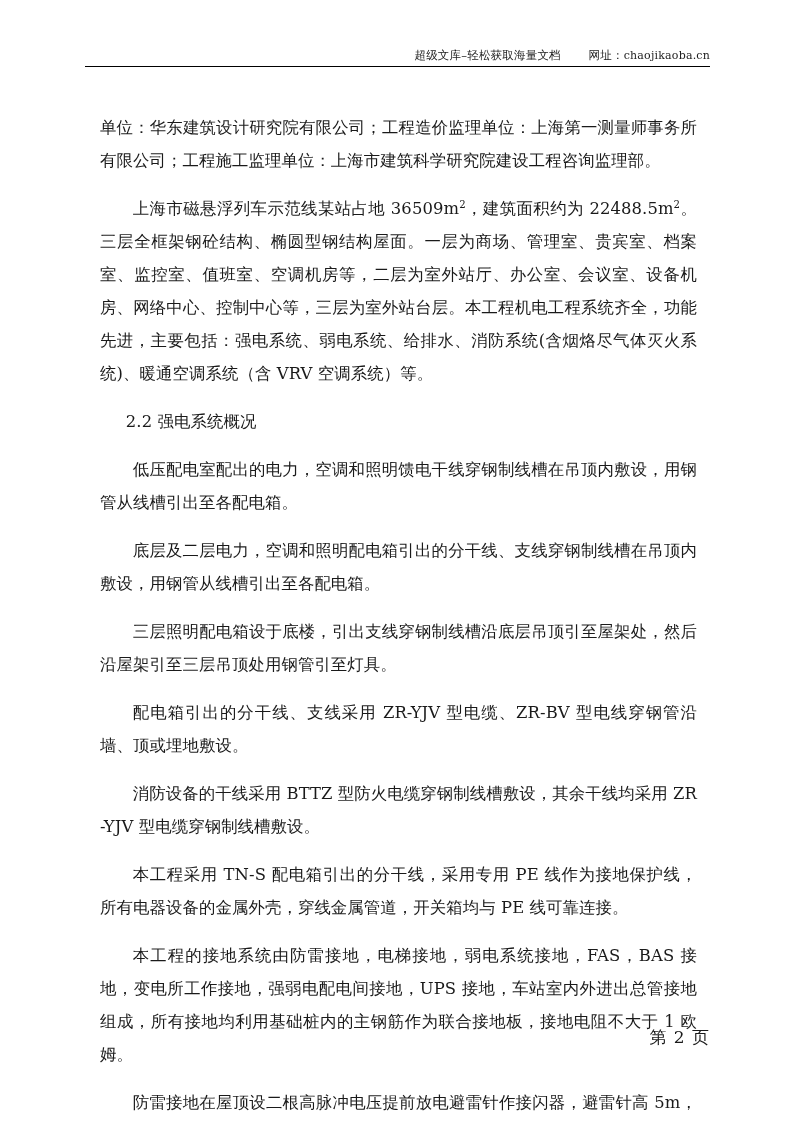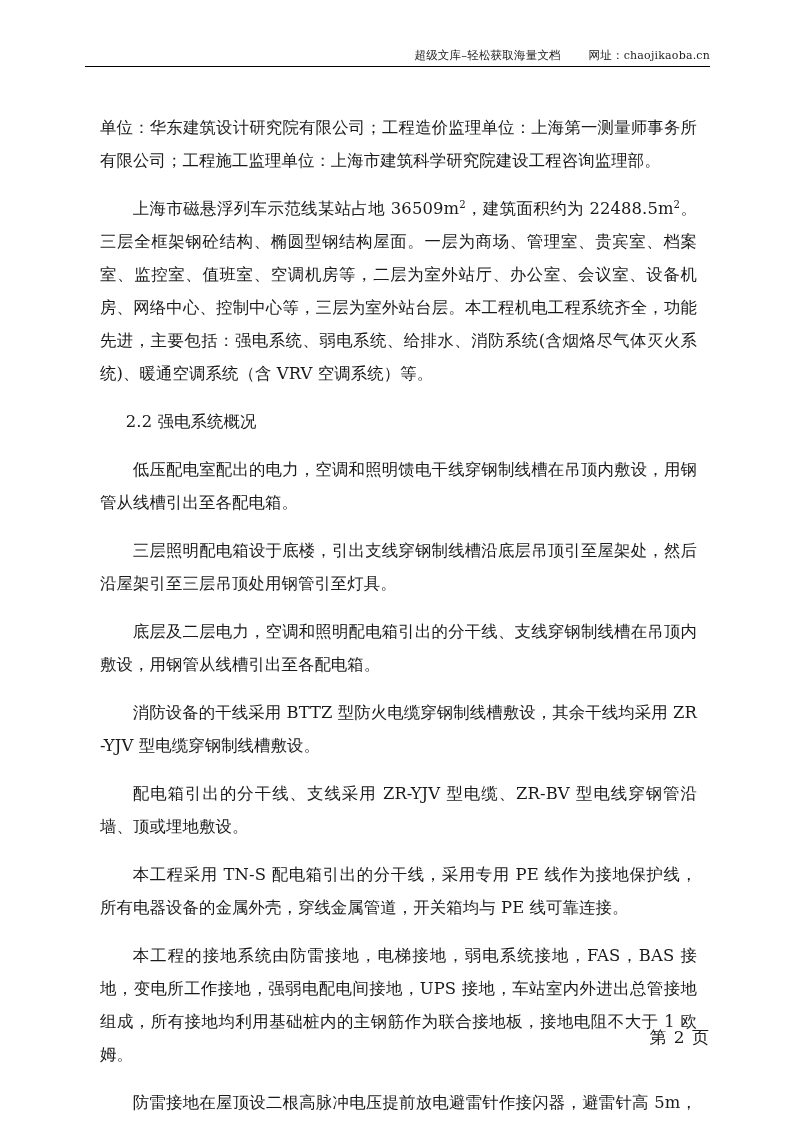--- a/index.html
+++ b/index.html
@@ -114,27 +114,27 @@
 
     <p class="para">单位：华东建筑设计研究院有限公司；工程造价监理单位：上海第一测量师事务所有限公司；工程施工监理单位：上海市建筑科学研究院建设工程咨询监理部。</p>
 
     <p class="para indent2"><span>上海市磁悬浮列车示范线某站占地 36509</span><span><span>m</span><span class="sup">2</span></span><span>，建筑面积约为 22488.5</span><span><span>m</span><span class="sup">2</span></span><span>。三层全框架钢砼结构、椭圆型钢结构屋面。一层为商场、管理室、贵宾室、档案室、监控室、值班室、空调机房等，二层为室外站厅、办公室、会议室、设备机房、网络中心、控制中心等，三层为室外站台层。本工程机电工程系统齐全，功能先进，主要包括：强电系统、弱电系统、给排水、消防系统(含烟烙尽气体灭火系统)、暖通空调系统（含 VRV 空调系统）等。</span></p>
 
     <p class="heading">2.2  强电系统概况</p>
 
 
     <p class="para indent2">低压配电室配出的电力，空调和照明馈电干线穿钢制线槽在吊顶内敷设，用钢管从线槽引出至各配电箱。</p>
 
+    <p class="para indent2">底层及二层电力，空调和照明配电箱引出的分干线、支线穿钢制线槽在吊顶内敷设，用钢管从线槽引出至各配电箱。</p>
+
     <p class="para indent2">三层照明配电箱设于底楼，引出支线穿钢制线槽沿底层吊顶引至屋架处，然后沿屋架引至三层吊顶处用钢管引至灯具。</p>
 
-    <p class="para indent2">底层及二层电力，空调和照明配电箱引出的分干线、支线穿钢制线槽在吊顶内敷设，用钢管从线槽引出至各配电箱。</p>
+    <p class="para indent2">配电箱引出的分干线、支线采用 ZR-YJV 型电缆、ZR-BV 型电线穿钢管沿墙、顶或埋地敷设。</p>
 
     <p class="para indent2">消防设备的干线采用 BTTZ 型防火电缆穿钢制线槽敷设，其余干线均采用 ZR-YJV 型电缆穿钢制线槽敷设。</p>
-
-    <p class="para indent2">配电箱引出的分干线、支线采用 ZR-YJV 型电缆、ZR-BV 型电线穿钢管沿墙、顶或埋地敷设。</p>
 
     <p class="para indent2">本工程采用 TN-S 配电箱引出的分干线，采用专用 PE 线作为接地保护线，所有电器设备的金属外壳，穿线金属管道，开关箱均与 PE 线可靠连接。</p>
 
     <p class="para indent2">本工程的接地系统由防雷接地，电梯接地，弱电系统接地，FAS，BAS 接地，变电所工作接地，强弱电配电间接地，UPS 接地，车站室内外进出总管接地组成，所有接地均利用基础桩内的主钢筋作为联合接地板，接地电阻不大于 1 欧姆。</p>
 
     <p class="para indent2">防雷接地在屋顶设二根高脉冲电压提前放电避雷针作接闪器，避雷针高 5m，用 DN50 不锈钢管下端与钢屋架焊接，上端伸出屋顶 1m，利用结构柱内主钢筋作引下线。</p>
 
   </div>
 
   <div class="footer-block">

